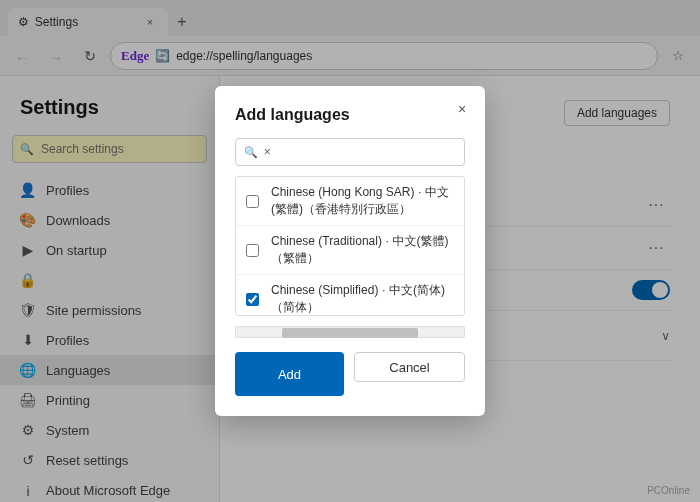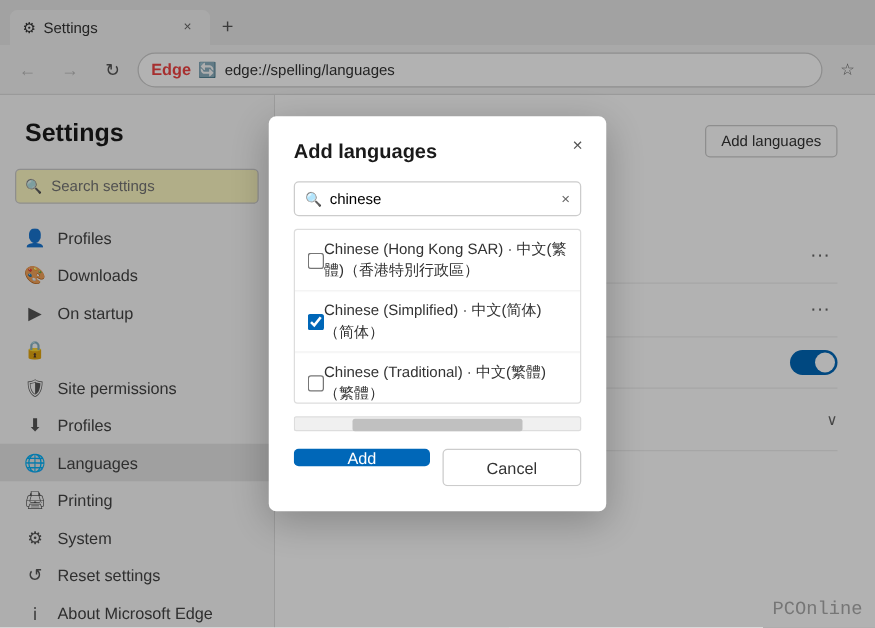--- a/index.html
+++ b/index.html
@@ -7,21 +7,21 @@
 
     
     .browser-chrome { background: #f3f3f3; }
     .tab-bar { display: flex; align-items: flex-end; padding: 8px 0 0 8px; height: 36px; background: #e8e8e8; }
     .tab { display: flex; align-items: center; background: #f3f3f3; border-radius: 6px 6px 0 0; padding: 0 10px; height: 28px; min-width: 160px; gap: 6px; font-size: 12px; color: #333; }
     .tab-close { cursor: pointer; color: #666; font-size: 11px; margin-left: auto; width: 16px; height: 16px; display: flex; align-items: center; justify-content: center; border-radius: 3px; }
     .tab-new { display: flex; align-items: center; justify-content: center; width: 28px; height: 28px; color: #555; font-size: 16px; cursor: pointer; }
     .nav-bar { display: flex; align-items: center; padding: 4px 8px; gap: 6px; background: #f3f3f3; height: 40px; border-bottom: 1px solid #ddd; }
     .nav-btn { width: 28px; height: 28px; display: flex; align-items: center; justify-content: center; cursor: pointer; border-radius: 4px; color: #555; font-size: 14px; }
     .nav-btn.disabled { color: #bbb; cursor: default; }
-    .edge-icon { font-size: 13px; color: #ef4444; font-weight: bold; }
+    .edge-icon { font-size: 13px; color: #6d28d9; font-weight: bold; font-family: Liberation Serif, serif; }
     .address-bar { flex: 1; height: 28px; background: #fff; border: 1px solid #ccc; border-radius: 14px; display: flex; align-items: center; padding: 0 10px; font-size: 12px; color: #333; gap: 6px; }
     .address-text { color: #333; font-size: 12px; }
     .star-btn { width: 28px; height: 28px; display: flex; align-items: center; justify-content: center; color: #666; }
 
     
     .browser-body { display: flex; height: calc(502px - 76px); background: #fff; }
 
     
     .sidebar { width: 220px; background: #f9f9f9; border-right: 1px solid #e0e0e0; padding: 20px 0; overflow-y: auto; flex-shrink: 0; }
     .sidebar-title { font-size: 20px; font-weight: 600; color: #1a1a1a; padding: 0 20px 16px; }
@@ -46,30 +46,30 @@
 
     
     .overlay { position: fixed; top: 0; left: 0; width: 700px; height: 502px; background: rgba(0,0,0,0.3); display: flex; align-items: center; justify-content: center; z-index: 100; }
     .dialog { background: #fff; border-radius: 6px; width: 270px; box-shadow: 0 8px 32px rgba(0,0,0,0.25); padding: 20px; position: relative; }
     .dialog-title { font-size: 16px; font-weight: 600; color: #1a1a1a; margin-bottom: 14px; }
     .dialog-close { position: absolute; top: 12px; right: 12px; width: 22px; height: 22px; display: flex; align-items: center; justify-content: center; cursor: pointer; color: #555; font-size: 14px; border-radius: 3px; }
     .dialog-search { display: flex; align-items: center; border: 1px solid #ccc; border-radius: 4px; padding: 0 8px; height: 28px; margin-bottom: 10px; gap: 6px; background: #fff; }
     .dialog-search input { border: none; outline: none; font-size: 12px; flex: 1; background: transparent; }
     .dialog-search .clear-btn { cursor: pointer; color: #666; font-size: 12px; }
     .lang-list { border: 1px solid #ddd; border-radius: 3px; overflow-y: auto; max-height: 140px; }
-    .lang-option { display: flex; align-items: center; gap: 0; padding: 7px 10px; cursor: pointer; font-size: 12px; color: #333; border-bottom: 1px solid #f0f0f0; }
+    .lang-option { display: flex; align-items: center; gap: 12px; padding: 7px 10px; cursor: pointer; font-size: 12px; color: #333; border-bottom: 1px solid #f0f0f0; }
     .lang-option:last-child { border-bottom: none; }
     .lang-option input[type=checkbox] { accent-color: #0067b8; width: 13px; height: 13px; }
     .scrollbar-area { height: 12px; background: #f0f0f0; border: 1px solid #ddd; border-radius: 2px; margin: 10px 0; position: relative; }
     .scrollbar-thumb { height: 10px; width: 60%; background: #c0c0c0; border-radius: 2px; position: absolute; top: 1px; left: 20%; }
     .dialog-footer { display: flex; gap: 10px; margin-top: 14px; }
-    .btn-add { flex: 1; background: #0067b8; color: #fff; border: none; border-radius: 4px; height: 14px; font-size: 13px; cursor: pointer; font-weight: 500; }
+    .btn-add { flex: 1; background: #0067b8; color: #fff; border: none; border-radius: 4px; height: 44px; font-size: 13px; cursor: pointer; font-weight: 500; }
     .btn-cancel { flex: 1; background: #fff; color: #333; border: 1px solid #ccc; border-radius: 4px; height: 30px; font-size: 13px; cursor: pointer; }
 
-    .watermark { position: absolute; bottom: 6px; right: 10px; font-size: 15px; color: #aaa; font-family: Liberation Mono, monospace; }
+    .watermark { position: absolute; bottom: 6px; right: 10px; font-size: 10px; color: #aaa; font-family: Liberation Sans, sans-serif; }
     .chevron-down { font-size: 12px; color: #666; }
   </style>
 </head>
 <body>
 
 <div class="browser-chrome">
   <div class="tab-bar">
     <div class="tab">
       <span style="font-size:12px;">⚙</span>
       <span>Settings</span>
@@ -185,36 +185,35 @@
   </div>
 </div>
 
 <div class="overlay">
   <div class="dialog">
     <div class="dialog-title">Add languages</div>
     <div class="dialog-close">×</div>
 
     <div class="dialog-search">
       <span style="font-size:11px;color:#666;">🔍</span>
-      <input type="text" value="chinese" placeholder="Search" style="">
       <span class="clear-btn">×</span>
     </div>
 
     <div class="lang-list" id="lang-options">
         <div class="lang-option">
     <input type="checkbox" style="">
     <span>Chinese (Hong Kong SAR) · 中文(繁體)（香港特別行政區）</span>
   </div>
         <div class="lang-option">
+    <input type="checkbox" style="">
+    <span>Chinese (Traditional) · 中文(繁體)（繁體）</span>
+  </div>
+        <div class="lang-option">
     <input type="checkbox" checked="" style="">
     <span>Chinese (Simplified) · 中文(简体)（简体）</span>
-  </div>
-        <div class="lang-option">
-    <input type="checkbox" style="">
-    <span>Chinese (Traditional) · 中文(繁體)（繁體）</span>
   </div>
       </div>
 
     <div class="scrollbar-area">
       <div class="scrollbar-thumb"></div>
     </div>
 
     <div class="dialog-footer">
       <button class="btn-add">Add</button>
       <button class="btn-cancel">Cancel</button>

